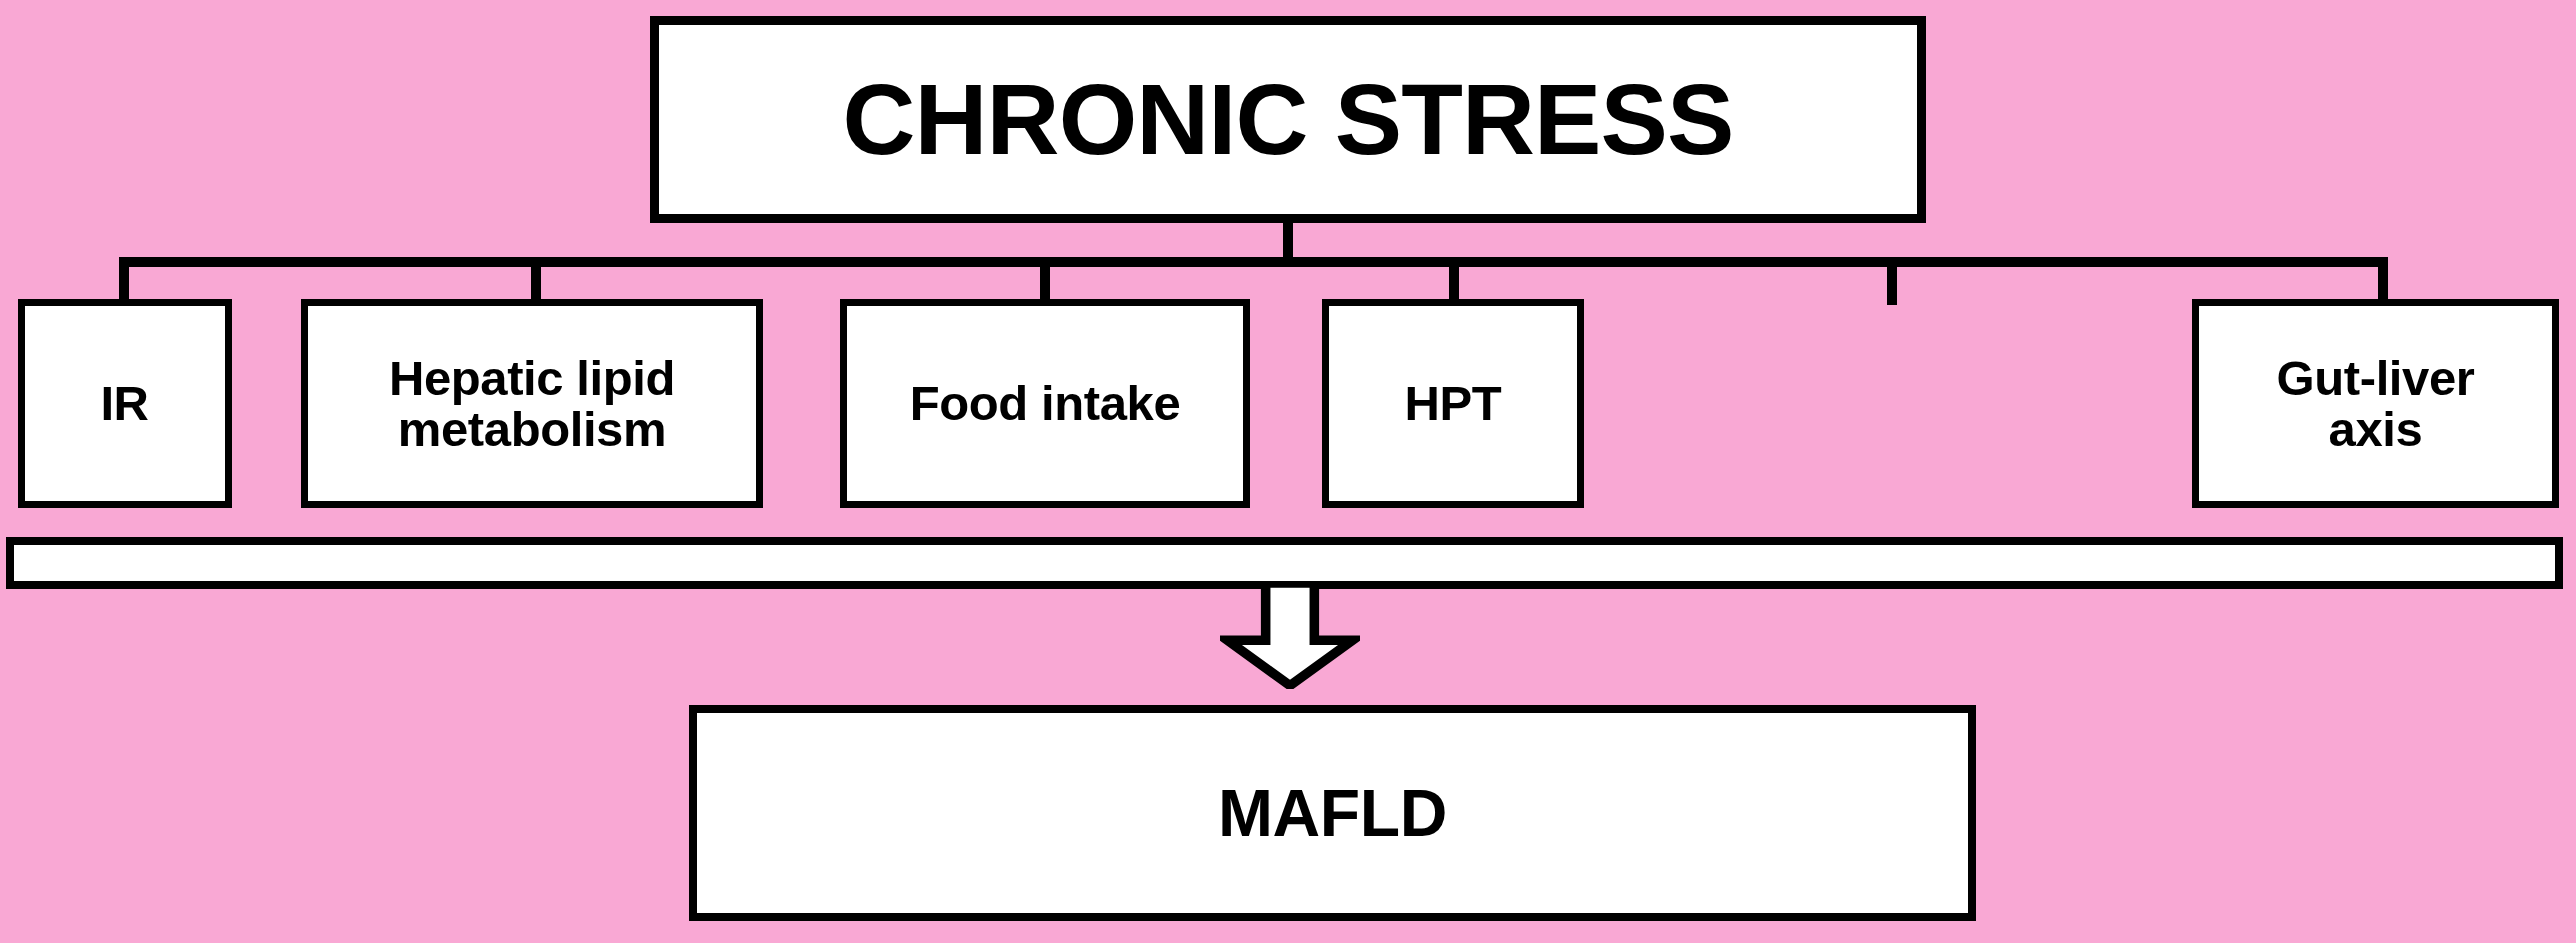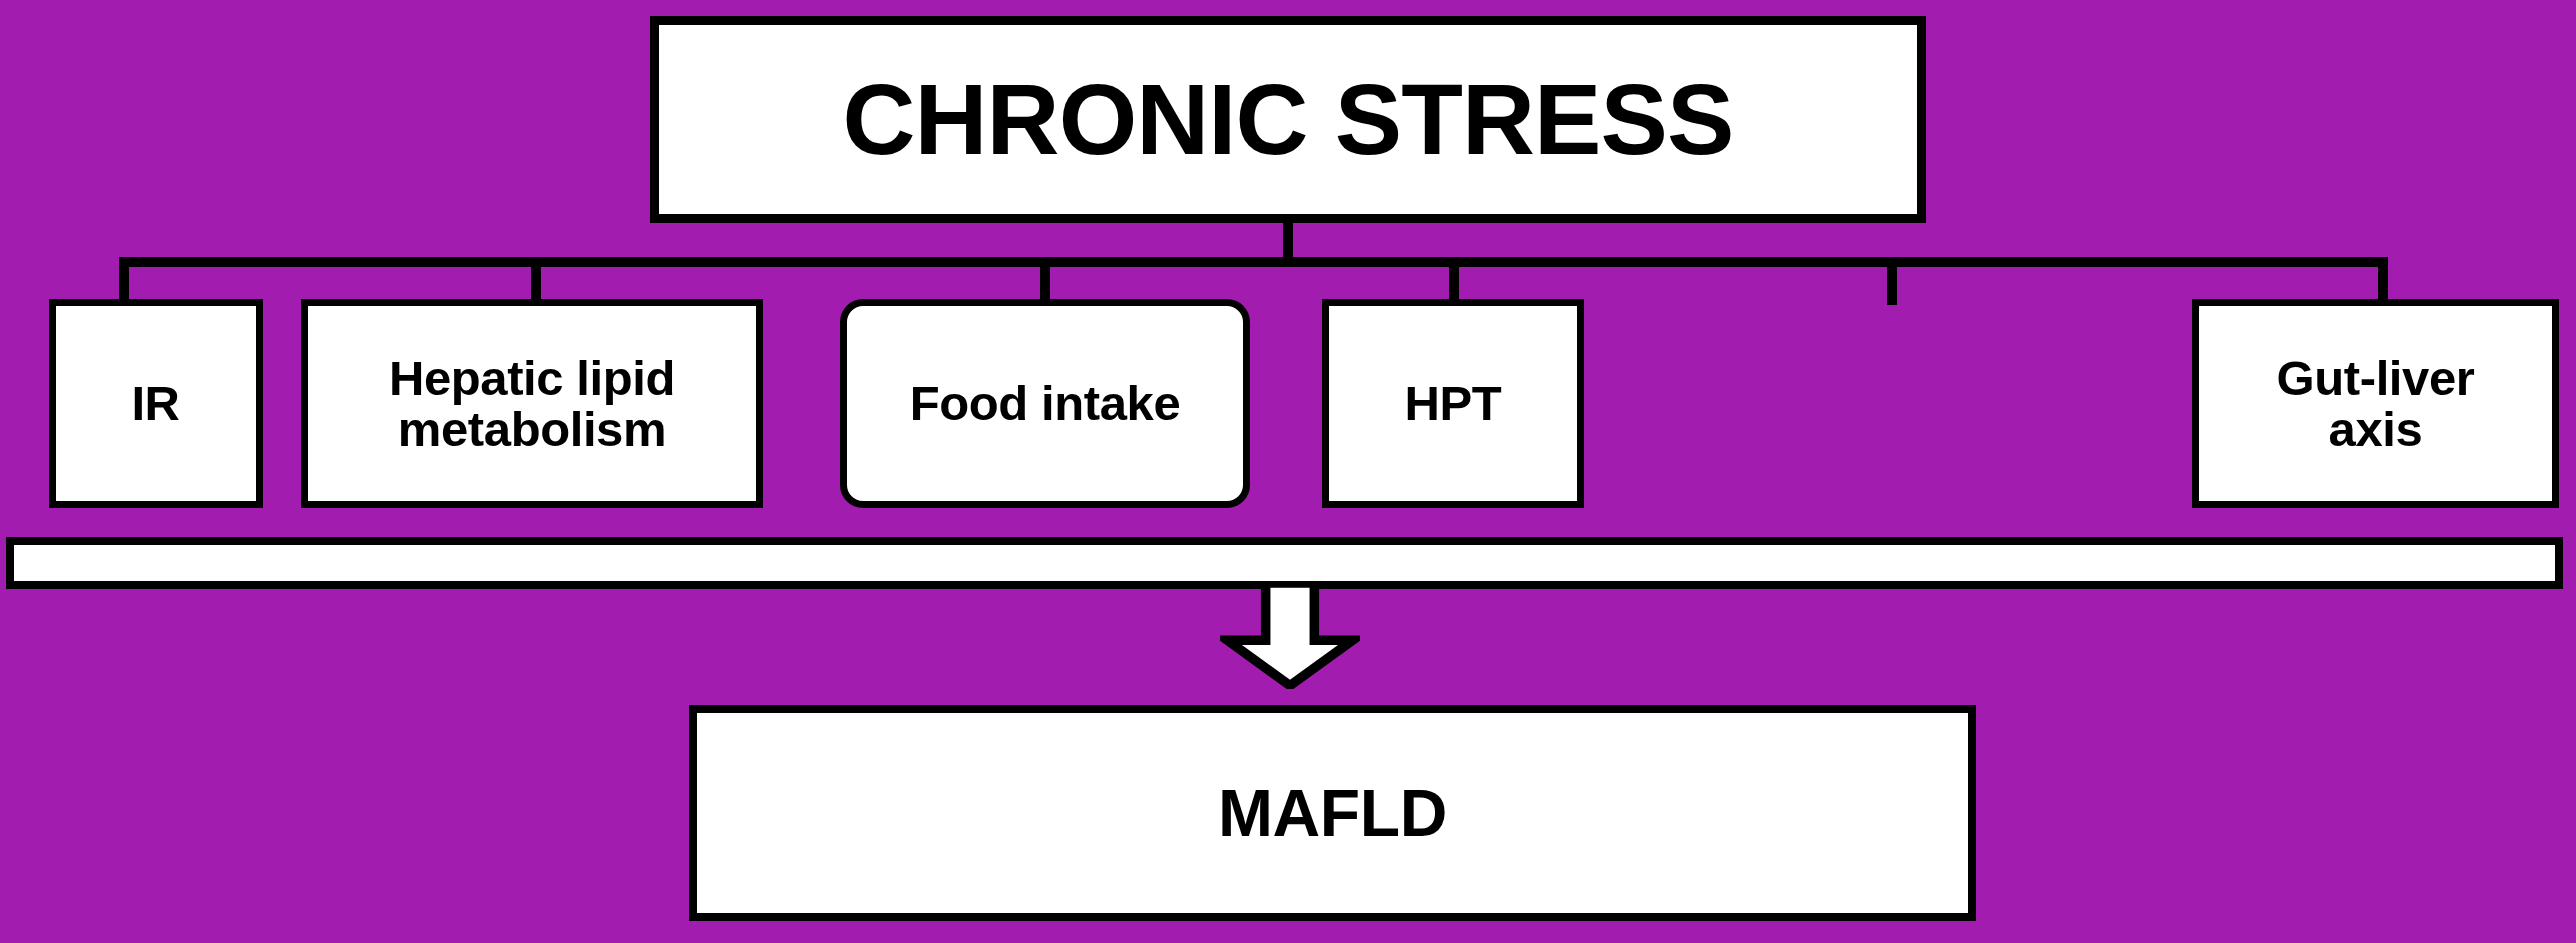--- a/index.html
+++ b/index.html
@@ -7,21 +7,21 @@
     padding: 0;
     background: #ffffff;
   }
   body {
     font-family: "Liberation Sans", sans-serif;
   }
   #canvas {
     position: relative;
     width: 2576px;
     height: 943px;
-    background: #a21caf;
+    background: #f9a8d4;
     overflow: hidden;
   }
   .node {
     position: absolute;
     box-sizing: border-box;
     background: #ffffff;
     border: 7.9px solid #000000;
     display: flex;
     align-items: center;
     justify-content: center;
@@ -40,23 +40,23 @@
     border-width: 9.6px;
     font-size: 101px;
     letter-spacing: -0.9px;
   }
   
   .mediator {
     top: 299px;
     height: 209px;
     font-size: 49px;
   }
-  #node-ir          { left: 17.5px;   width: 214px; margin-left: 31px; }
+  #node-ir          { left: 17.5px;   width: 214px; }
   #node-hepatic     { left: 301px;  width: 462px; justify-content: center; }
-  #node-food        { left: 840px;  width: 410px; border-radius: 23px; }
+  #node-food        { left: 840px;  width: 410px; }
   #node-hpt         { left: 1322px; width: 262px; }
   #node-inflam      { left: 1658px; width: 471px; }
   #node-gutliver    { left: 2192px; width: 367px; text-align: center; }
 
   
   #convergence-bar {
     position: absolute;
     left: 6.1px;
     top: 537px;
     width: 2557px;

